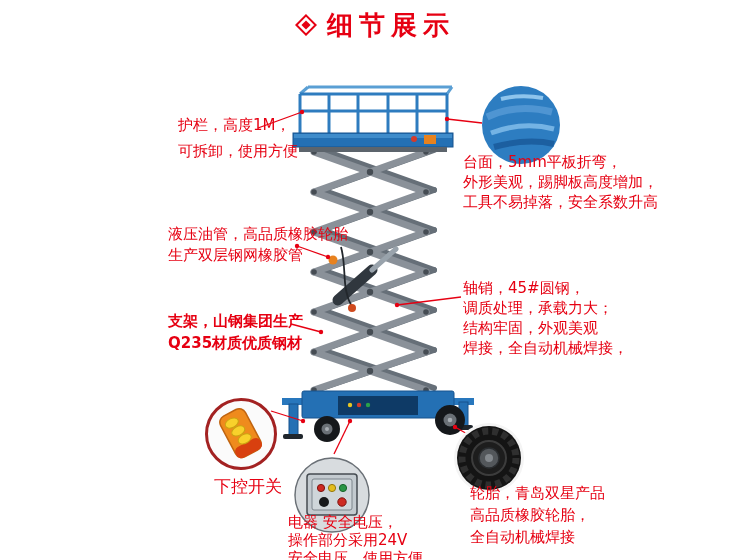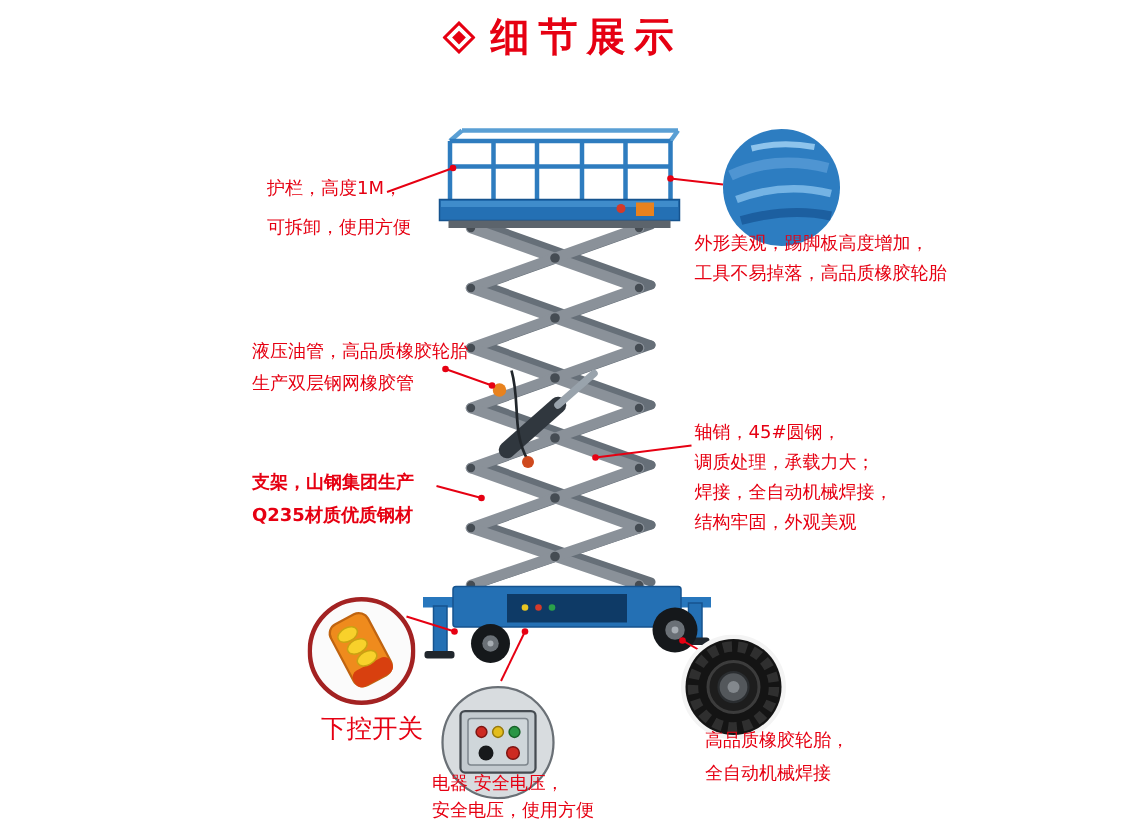--- a/index.html
+++ b/index.html
@@ -16,21 +16,21 @@
     display:flex; justify-content:center; align-items:center; gap:10px;
   }
   .title {
     color:#e60012; font-size:26px; font-weight:bold; letter-spacing:6px;
     line-height:30px; white-space:nowrap;
   }
 
   .scene { position:absolute; left:0; top:0; }
 
   .callout {
-    position:absolute; color:#e60012; font-size:12px; line-height:21px;
+    position:absolute; color:#e60012; font-size:15px; line-height:21px;
     white-space:nowrap;
   }
   .callout.lh26 { line-height:26px; }
   .callout.lh22 { line-height:22px; }
   .callout.lh20 { line-height:20px; }
   .callout.lh18 { line-height:18px; }
   .callout.big  { font-size:17px; }
 
   .detail-circle { position:absolute; border-radius:50%; }
   .detail-circle svg { display:block; }
@@ -224,48 +224,51 @@
       <circle r="4" fill="#83888d"></circle>
     </svg>
   </div>
 
   <div class="callout lh26" style="left:178px; top:112px;">
     <div>护栏，高度1M，</div>
     <div>可拆卸，使用方便</div>
   </div>
 
   <div class="callout lh20" style="left:463px; top:152px;">
+    <div>台面，5mm平板折弯，</div>
     <div>外形美观，踢脚板高度增加，</div>
-    <div>工具不易掉落，高品质橡胶轮胎</div>
+    <div>工具不易掉落，安全系数升高</div>
   </div>
 
   <div class="callout" style="left:168px; top:224px;">
     <div>液压油管，高品质橡胶轮胎</div>
     <div>生产双层钢网橡胶管</div>
   </div>
 
   <div class="callout lh22" style="left:168px; top:310px;font-weight:bold;">
     <div>支架，山钢集团生产</div>
     <div>Q235材质优质钢材</div>
   </div>
 
   <div class="callout lh20" style="left:463px; top:278px;">
     <div>轴销，45#圆钢，</div>
     <div>调质处理，承载力大；</div>
+    <div>结构牢固，外观美观</div>
     <div>焊接，全自动机械焊接，</div>
-    <div>结构牢固，外观美观</div>
   </div>
 
   <div class="callout big" style="left:214px; top:476px;">
     <div>下控开关</div>
   </div>
 
   <div class="callout lh18" style="left:288px; top:513px;">
     <div>电器 安全电压，</div>
+    <div>操作部分采用24V</div>
     <div>安全电压，使用方便</div>
   </div>
 
   <div class="callout lh22" style="left:470px; top:482px;">
+    <div>轮胎，青岛双星产品</div>
     <div>高品质橡胶轮胎，</div>
     <div>全自动机械焊接</div>
   </div>
 
 </div>
 
 </body></html>

